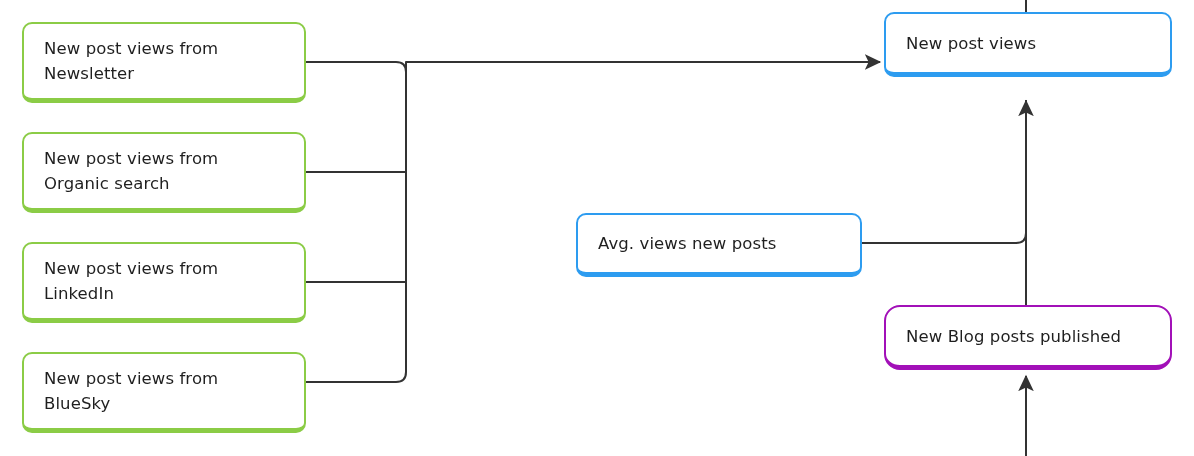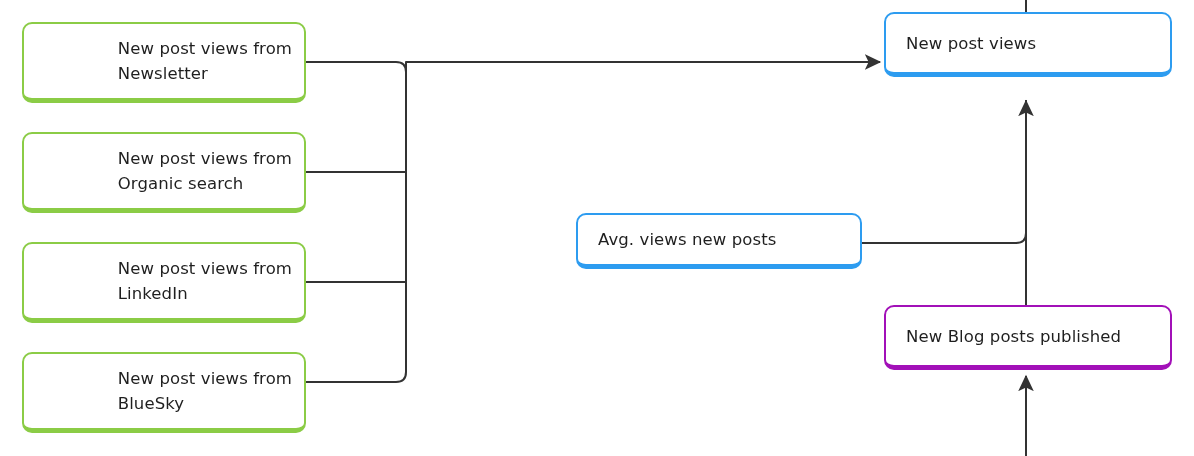--- a/index.html
+++ b/index.html
@@ -43,21 +43,20 @@
     line-height: 25px;
     color: #1f1f1f;
     letter-spacing: 0.1px;
     white-space: pre-line;
     padding-left: 20px;
     padding-right: 12px;
   }
   .node.green {
     border-color: #8bcc46;
     border-width: 2.5px 2.5px 5px 2.5px;
-    justify-content: flex-end;
   }
   .node.blue {
     border-color: #2d9cf0;
     border-width: 2.5px 2.5px 5px 2.5px;
   }
   .node.purple {
     border-color: #a210b8;
     border-width: 2.5px 2.5px 5px 2.5px;
   }
   .edge-path {
@@ -110,25 +109,25 @@
   <div class="node green" style="left:22px; top:242px; width:284px; height:81px;">
     <span class="node-label">New post views from
 LinkedIn</span>
   </div>
 
   <div class="node green" style="left:22px; top:352px; width:284px; height:81px;">
     <span class="node-label">New post views from
 BlueSky</span>
   </div>
 
-  <div class="node blue" style="left:576px; top:213px; width:286px; height:56px;">
+  <div class="node blue" style="left:576px; top:213px; width:286px; height:64px;">
     <span class="node-label">Avg. views new posts</span>
   </div>
 
   <div class="node blue" style="left:884px; top:12px; width:288px; height:65px;">
     <span class="node-label">New post views</span>
   </div>
 
-  <div class="node purple" style="left:884px; top:305px; width:288px; height:65px;">
+  <div class="node purple" style="left:884px; top:305px; width:288px; height:65px;border-radius:16px;">
     <span class="node-label">New Blog posts published</span>
   </div>
 
 </div>
 
 </body></html>

